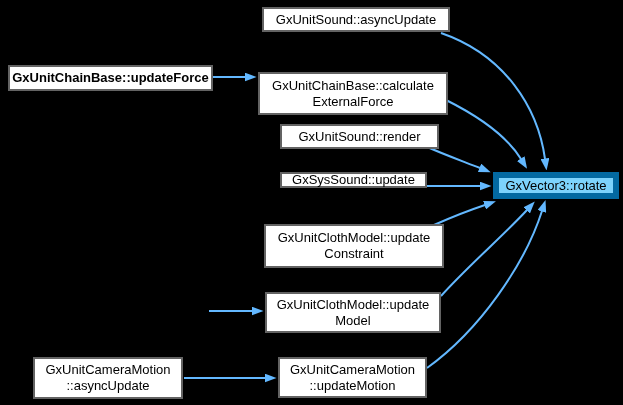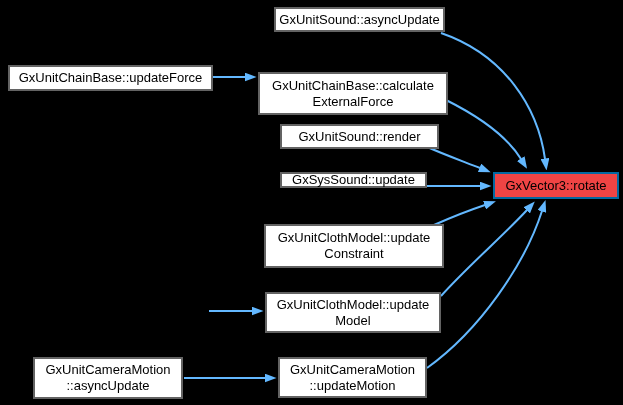--- a/index.html
+++ b/index.html
@@ -32,22 +32,22 @@
     font-size: 13px;
     line-height: 16px;
     display: flex;
     align-items: center;
     justify-content: center;
     text-align: center;
     white-space: pre-line;
     cursor: pointer;
   }
   .node.focus {
-    background: #ef4444;
-    border: 2px solid #0369a1;
+    background: #7dd3fc;
+    border: 6px solid #0369a1;
     cursor: default;
   }
 </style>
 </head>
 <body>
 
 <div id="stage">
 
   <svg id="edges" viewBox="0 0 623 405">
     <defs>
@@ -62,23 +62,23 @@
       <path d="M425,146 C445,155 465,162 480,168" stroke="#63b8ff"></path>
       <path d="M427,186 L480,186" stroke="#63b8ff"></path>
       <path d="M434,225 C452,217 470,210 485,205" stroke="#63b8ff"></path>
       <path d="M209,311 L252,311" stroke="#63b8ff"></path>
       <path d="M441,296 C468,266 505,234 527,210" stroke="#63b8ff"></path>
       <path d="M184,378 L265,378" stroke="#63b8ff"></path>
       <path d="M427,368 C480,330 525,264 542,211" stroke="#63b8ff"></path>
     </g>
   </svg>
 
-  <div class="node" style="left:8px;   top:65px;  width:205px; height:26px;">GxUnitChainBase::updateForce</div>
+  <div class="node" style="left:8px;   top:65px;  width:205px; height:26px;font-weight:bold;">GxUnitChainBase::updateForce</div>
 
-  <div class="node" style="left:262px; top:7px;   width:171px; height:25px;margin-left:12px;">GxUnitSound::asyncUpdate</div>
+  <div class="node" style="left:262px; top:7px;   width:188px; height:25px;">GxUnitSound::asyncUpdate</div>
 
   <div class="node" style="left:258px; top:72px;  width:190px; height:43px;">GxUnitChainBase::calculate
 ExternalForce</div>
 
   <div class="node" style="left:280px; top:124px; width:159px; height:25px;">GxUnitSound::render</div>
 
   <div class="node" style="left:280px; top:172px; width:147px; height:16px;">GxSysSound::update</div>
 
   <div class="node" style="left:264px; top:224px; width:180px; height:44px;">GxUnitClothModel::update
 Constraint</div>

